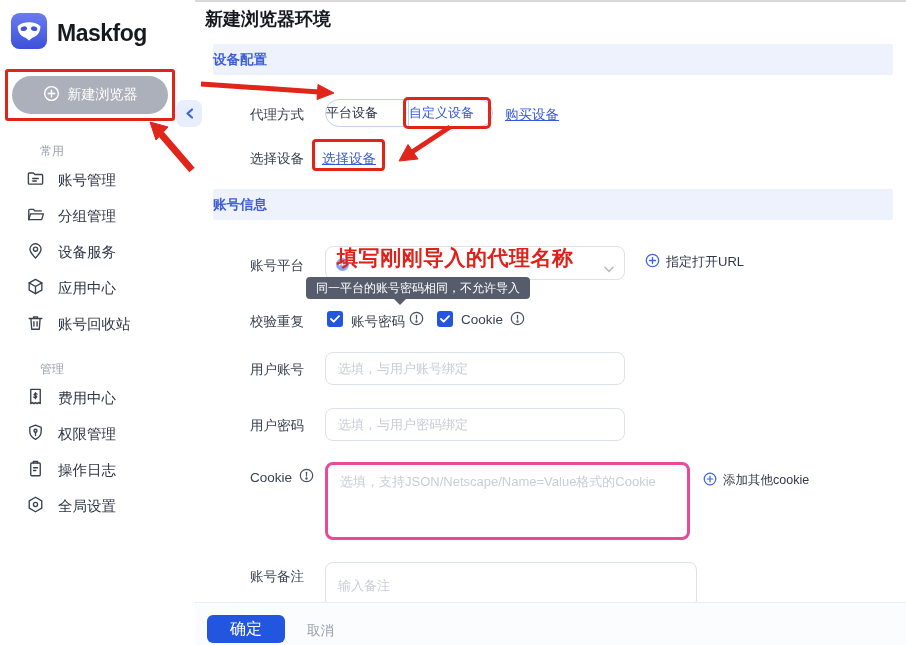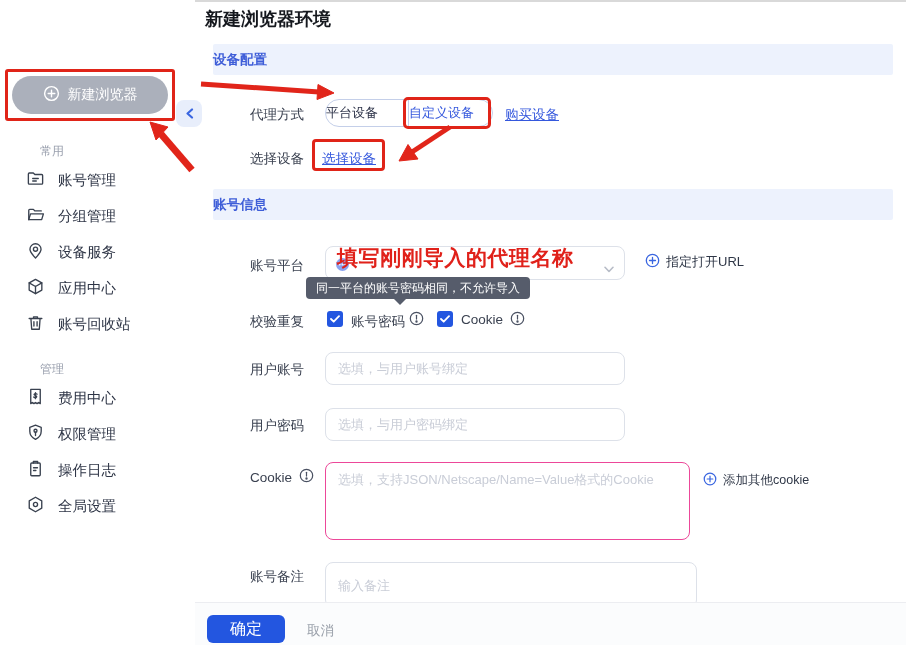--- a/index.html
+++ b/index.html
@@ -58,34 +58,51 @@
   
   .checkbox{position:absolute;width:16px;height:16px;background:#2356e0;border-radius:3px;display:flex;align-items:center;justify-content:center;cursor:pointer}
   .cb-label{position:absolute;font-size:13.5px;color:#3a4150;cursor:default}
   .info-icon{position:absolute;cursor:default}
 
   
   .tinput{position:absolute;left:130px;width:300px;height:33px;border:1px solid #dde1e9;border-radius:8px;padding:0 12px;font-size:13px;color:#333;outline:none;font-family:inherit}
   .tinput::placeholder,textarea::placeholder{color:#c9cdd7}
   .in-user{top:352px}
   .in-pass{top:408px}
-  .cookie-area{position:absolute;left:130px;top:462px;width:365px;height:78px;border:1px solid #ec4899;border-radius:8px;padding:8px 12px;font-size:13px;resize:none;outline:none;font-family:inherit;color:#333}
+  .cookie-area{position:absolute;left:130px;top:462px;width:365px;height:78px;border:3px solid #ec4899;border-radius:8px;padding:8px 12px;font-size:13px;resize:none;outline:none;font-family:inherit;color:#333}
   .in-note{top:562px;width:372px;height:46px}
 
   
   .footer{position:absolute;left:0;top:602px;width:711px;height:43px;background:#fbfcfd;border-top:1px solid #ecedf1;z-index:5}
   .confirm-btn{position:absolute;left:12px;top:12px;width:78px;height:28px;background:#2356e0;border:none;border-radius:6px;color:#fff;font-size:16px;cursor:pointer;font-family:inherit}
   .cancel-btn{position:absolute;left:112px;top:19px;font-size:13.5px;color:#9aa0aa;cursor:pointer}
 
   .overlay{position:absolute;left:0;top:0;z-index:40;pointer-events:none}
 </style>
 </head>
 <body>
 
 <div class="sidebar">
+  <div class="logo">
+    <span>
+      <svg width="38" height="38" viewBox="0 0 40 40">
+        <defs>
+            <linearGradient id="lg" x1="0" y1="0" x2="0" y2="1">
+          <stop offset="0" stop-color="#6b7cf0"></stop>
+              <stop offset="1" stop-color="#3d50d9"></stop>
+        </linearGradient>
+          </defs>
+        <rect x="1" y="1" width="38" height="38" rx="9" fill="url(#lg)"></rect>
+        <path d="M8 15 C13 9.5, 27 9.5, 32 15 C32 22, 27.5 26.5, 23.5 27 L20 30 L16.5 27 C12.5 26.5, 8 22, 8 15 Z" fill="#fff"></path>
+        <ellipse cx="14.6" cy="17.6" rx="3.4" ry="2.4" fill="#4053d9" transform="rotate(-12 14.6 17.6)"></ellipse>
+        <ellipse cx="25.4" cy="17.6" rx="3.4" ry="2.4" fill="#4053d9" transform="rotate(12 25.4 17.6)"></ellipse>
+      </svg>
+    </span>
+    <span class="logo-text">Maskfog</span>
+  </div>
 
   <button class="new-btn">
     <span>
       <svg width="17" height="17" viewBox="0 0 18 18" fill="none" stroke="#fff" stroke-width="1.5" stroke-linecap="round">
         <circle cx="9" cy="9" r="7.3"></circle>
           <path d="M9 5.5v7M5.5 9h7"></path>
       </svg>
     </span>
     <span>新建浏览器</span>
   </button>

